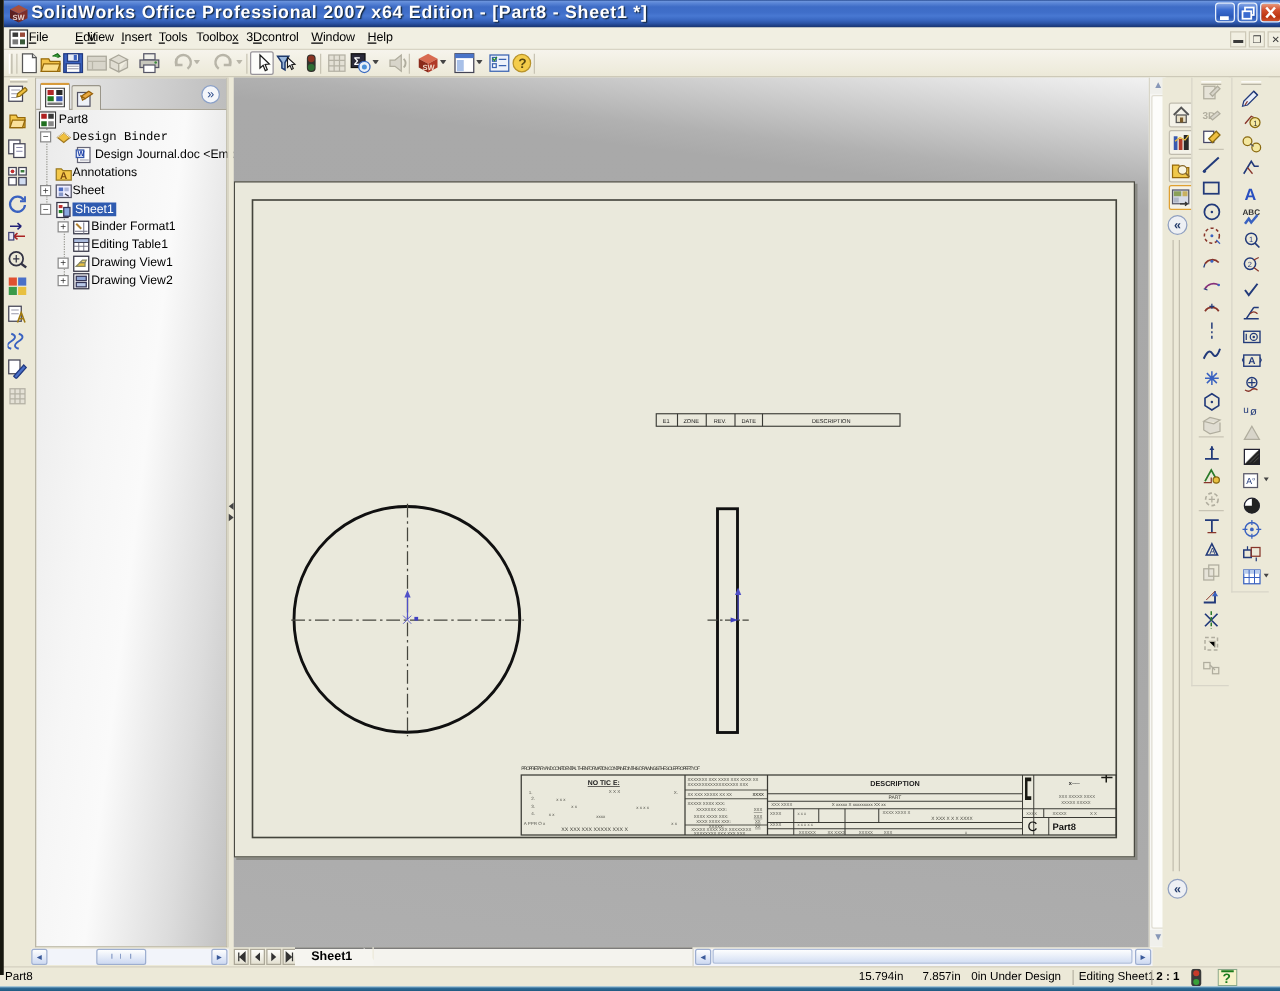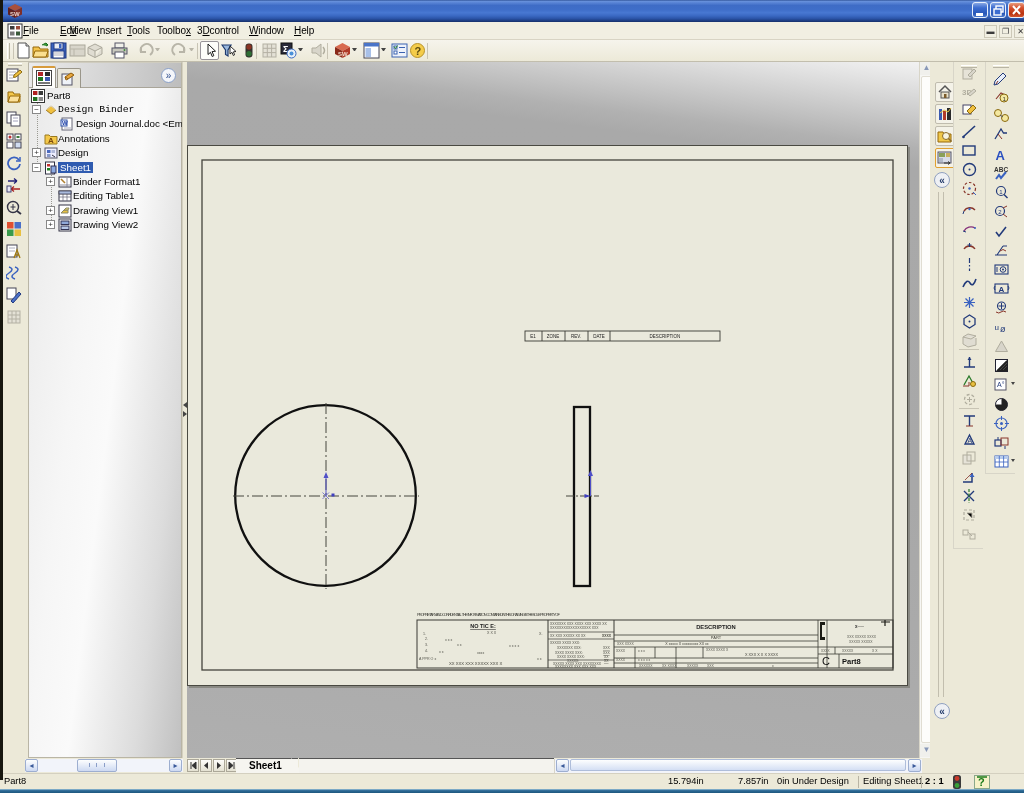--- a/index.html
+++ b/index.html
@@ -104,20 +104,21 @@
 <div id="root">
   <div id="darkedge" class="abs"></div>
 
   <div id="titlebar" class="abs">
     <svg class="swico" viewBox="0 0 16 16">
       <polygon points="8,1 15,4.5 8,8 1,4.5" fill="#a8503e"></polygon>
       <polygon points="1,4.5 8,8 8,15 1,11.5" fill="#5e2020"></polygon>
       <polygon points="15,4.5 8,8 8,15 15,11.5" fill="#7e2e28"></polygon>
       <text x="3" y="13" font-size="6" fill="#e8d0c8" font-weight="bold">SW</text>
     </svg>
+    <div class="ttext">SolidWorks Office Professional 2007 x64 Edition - [Part8 - Sheet1 *]</div>
     <div class="winbtn" style="left:969px;">
         <svg width="16" height="15">
           <rect x="3" y="10" width="7" height="3" fill="#fff"></rect>
         </svg>
       </div>
     <div class="winbtn" style="left:987px;">
         <svg width="16" height="15">
           <rect x="5" y="3" width="7" height="6" fill="none" stroke="#fff" stroke-width="1.4"></rect>
           <rect x="3" y="6" width="7" height="6" fill="#3b6cd0" stroke="#fff" stroke-width="1.4"></rect>
         </svg>
@@ -396,21 +397,21 @@
 
         <div class="trow" style="left:0;top:57px;">
           <div class="texp" style="left:3px;top:2px;">+</div>
           <svg class="tico16" style="left:15px;top:0;" viewBox="0 0 14 14">
               <rect x="1" y="2" width="12" height="10" fill="#eef" stroke="#556"></rect>
               <rect x="3" y="4" width="3.5" height="3" fill="#4a6ac0"></rect>
               <rect x="7.5" y="4" width="3.5" height="3" fill="#b0b8d8"></rect>
               <rect x="3" y="8" width="3.5" height="3" fill="#8898c8"></rect>
               <path d="M8 9 l3 2" stroke="#334" stroke-width="1"></path>
             </svg>
-          <span class="tlabel" style="left:29px;">Design</span>
+          <span class="tlabel" style="left:29px;">Sheet</span>
         </div>
 
         <div class="trow" style="left:0;top:72px;">
           <div class="texp" style="left:3px;top:2px;">−</div>
           <svg class="tico16" style="left:15px;top:0;" viewBox="0 0 14 14">
               <rect x="1.5" y="1" width="9" height="12" fill="#fff" stroke="#334"></rect>
               <rect x="3" y="3" width="3" height="2.5" fill="#c03030"></rect>
               <rect x="3" y="7" width="3" height="2.5" fill="#208020"></rect>
               <rect x="7" y="5" width="5" height="7" fill="#8aa8e0" stroke="#335"></rect>
             </svg>
@@ -851,21 +852,21 @@
     <div id="tabbar-rest"></div>
     <div id="chscroll">
       <div class="xparrow" style="left:1px;top:0px;">◂</div>
       <div style="position:absolute;left:15px;top:0px;width:336px;height:12px;background:linear-gradient(180deg,#fdfefe,#d4dff4);border:1px solid #aebdda;border-radius:2px;"></div>
       <div class="xparrow" style="left:353px;top:0px;">▸</div>
     </div>
   </div>
 
   <div id="statusbar" class="abs">
     <div class="fld" style="left:4px;">Part8</div>
-    <div class="fld" style="left:668px;">15.794in</div>
+    <div class="fld" style="left:687px;">15.794in</div>
     <div class="fld" style="left:738px;">7.857in</div>
     <div class="fld" style="left:777px;">0in</div>
     <div class="fld" style="left:792px;">Under Design</div>
     <div class="fld" style="left:858px;width:1px;height:12px;background:#b8b4a4;"></div>
     <div class="fld" style="left:863px;">Editing Sheet1</div>
     <div class="fld" style="left:921px;width:1px;height:12px;background:#b8b4a4;"></div>
     <div class="fld" style="left:925px;font-weight:bold;">2 : 1</div>
     <svg class="fld" style="left:951px;top:1px;" width="12" height="14">
         <rect x="2" y="0" width="8" height="14" rx="2.5" fill="#3a3a3a"></rect>
         <circle cx="6" cy="3.5" r="2.4" fill="#c83a2a"></circle>

